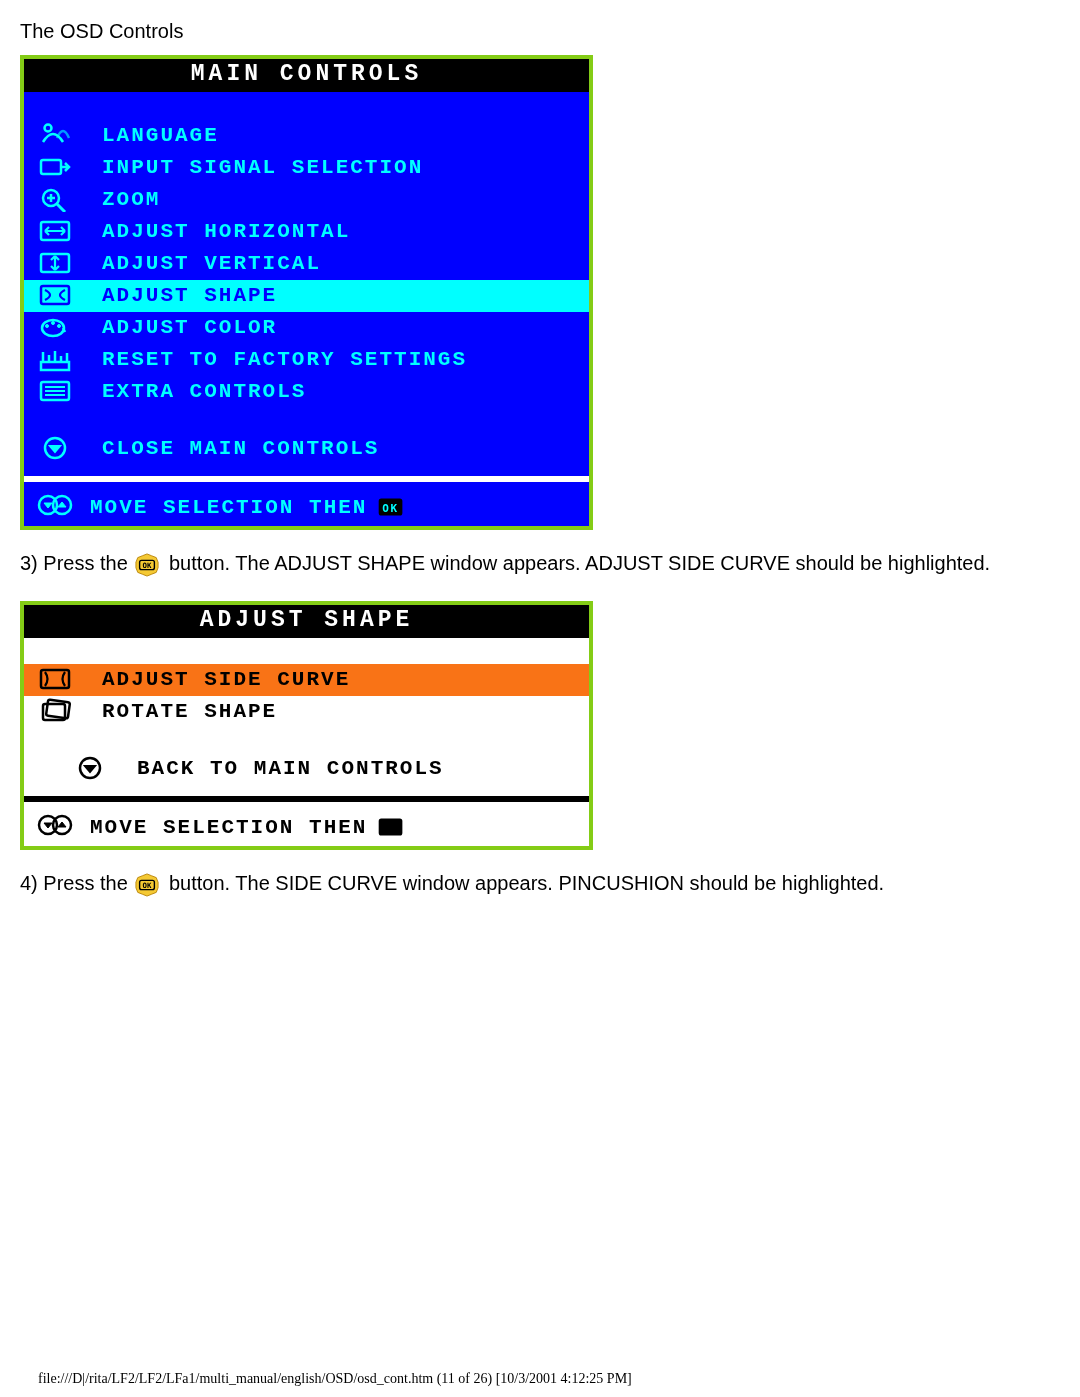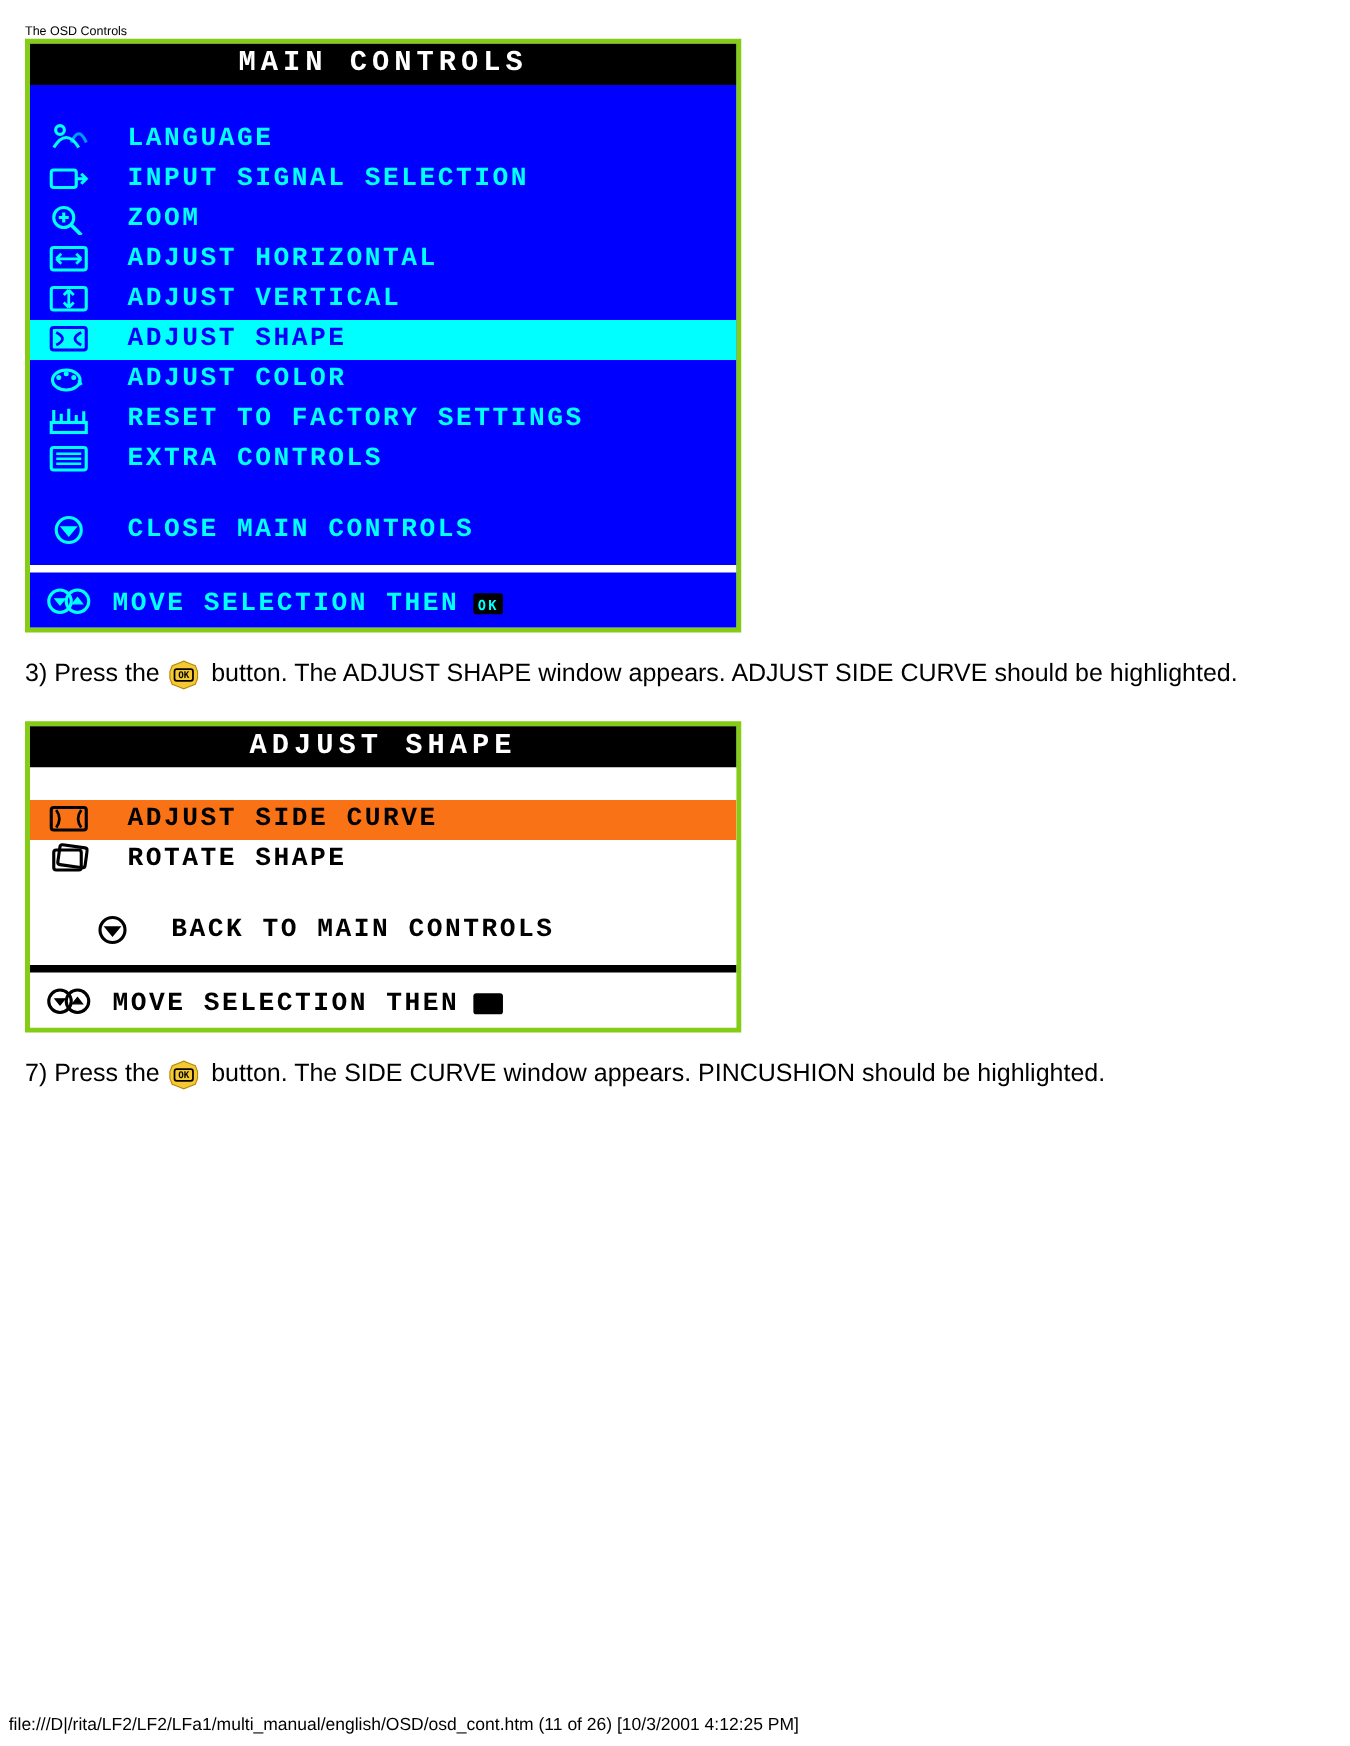--- a/index.html
+++ b/index.html
@@ -6,21 +6,22 @@
     margin: 0;
     padding: 20px 20px 0 20px;
     font-family: Arial, Helvetica, sans-serif;
     font-size: 17px;
     background: #fff;
     color: #000;
     width: 1080px;
     box-sizing: border-box;
   }
   .page-header {
-    font-size: 10px;
+    font-size: 20px;
+    margin-bottom: 12px;
   }
   .osd {
     border: 4px solid #84cc16;
     width: 565px;
     font-family: "Courier New", monospace;
     font-weight: bold;
     letter-spacing: 2px;
     font-size: 21px;
     line-height: 1;
   }
@@ -83,22 +84,23 @@
   .ok-badge {
     display: inline-flex;
     vertical-align: middle;
     width: 26px;
     height: 24px;
     margin: 0 2px;
   }
   .page-footer {
     position: fixed;
     bottom: 10px;
-    left: 7px;
+    left: 38px;
     font-size: 14px;
+    font-family: Liberation Serif, serif;
   }
   .footer-ok {
     display:inline-flex;
     width:28px;
     height:22px;
     margin-left:10px;
   }
 </style>
 </head>
 <body>
@@ -328,21 +330,21 @@
     <span class="label-col">MOVE SELECTION THEN</span>
     <span class="footer-ok">
         <svg viewBox="0 0 32 26">
           <use href="#ico-ok-box"></use>
         </svg>
       </span>
   </div>
 </div>
 
 <p class="instruction">
-  <span>7) Press the </span>
+  <span>4) Press the </span>
   <span class="ok-badge">
       <svg viewBox="0 0 26 26">
         <use href="#ico-ok-badge"></use>
       </svg>
     </span>
   <span> button. The SIDE CURVE window appears. PINCUSHION should be highlighted.</span>
 </p>
 
 <div class="page-footer">file:///D|/rita/LF2/LF2/LFa1/multi_manual/english/OSD/osd_cont.htm (11 of 26) [10/3/2001 4:12:25 PM]</div>
 

